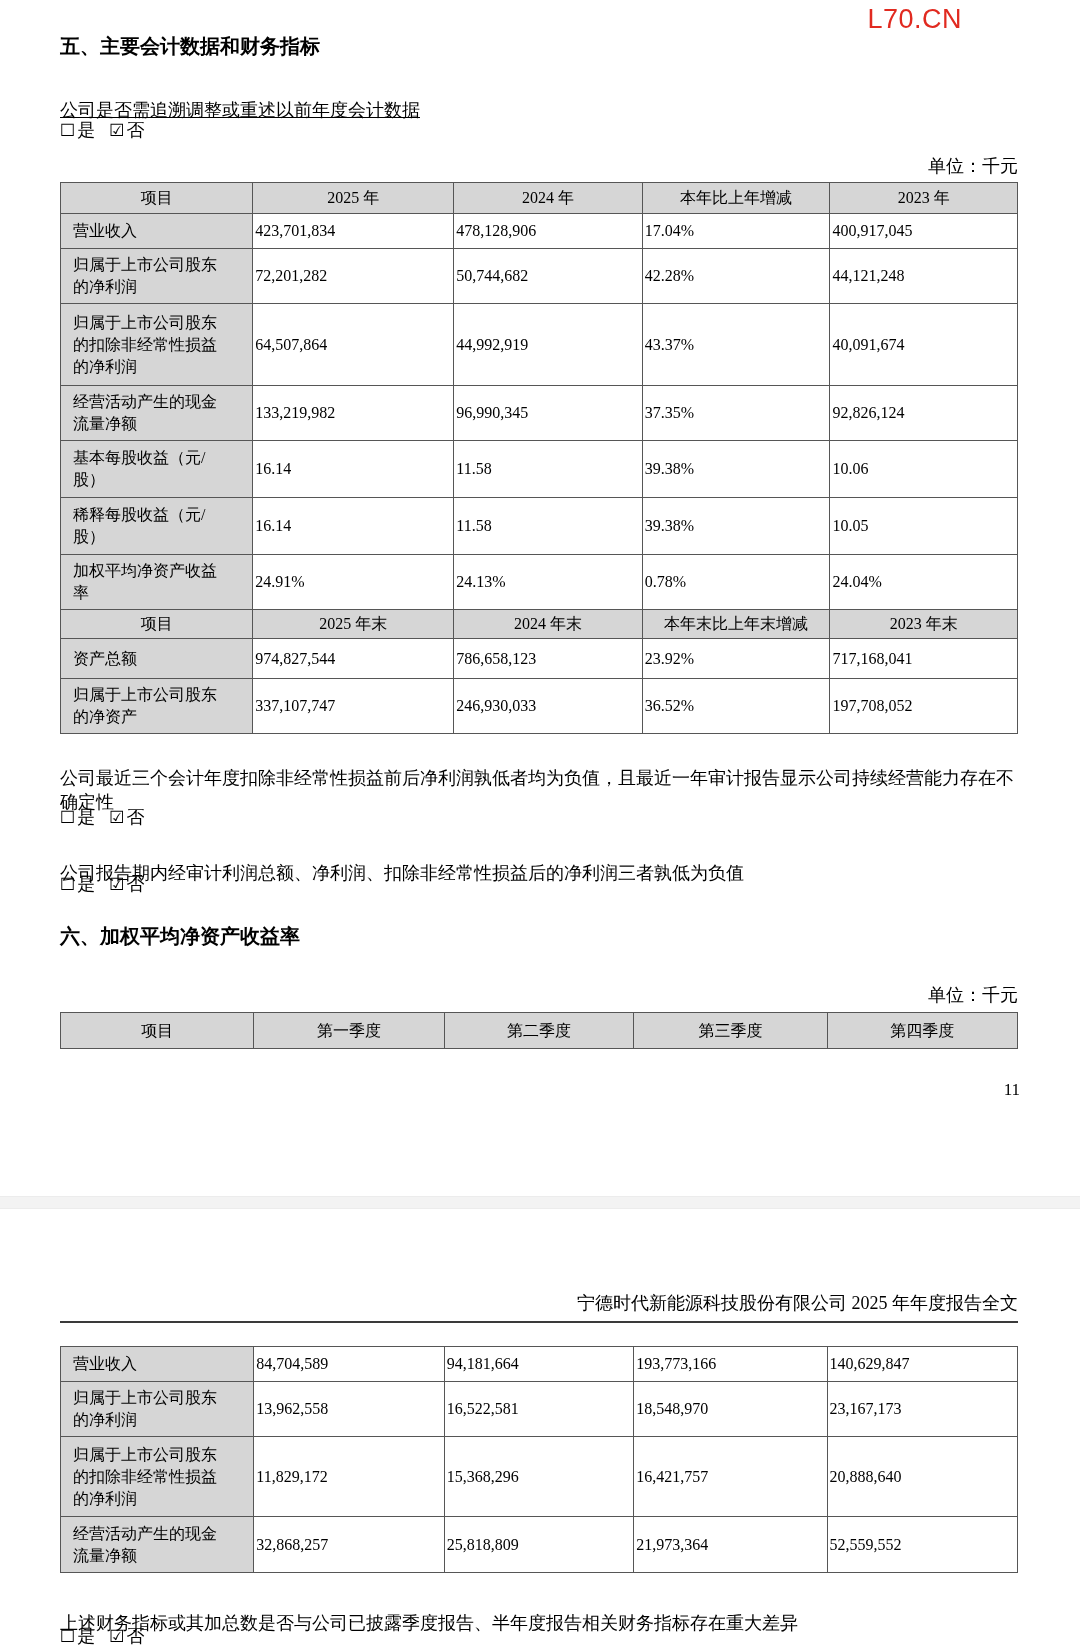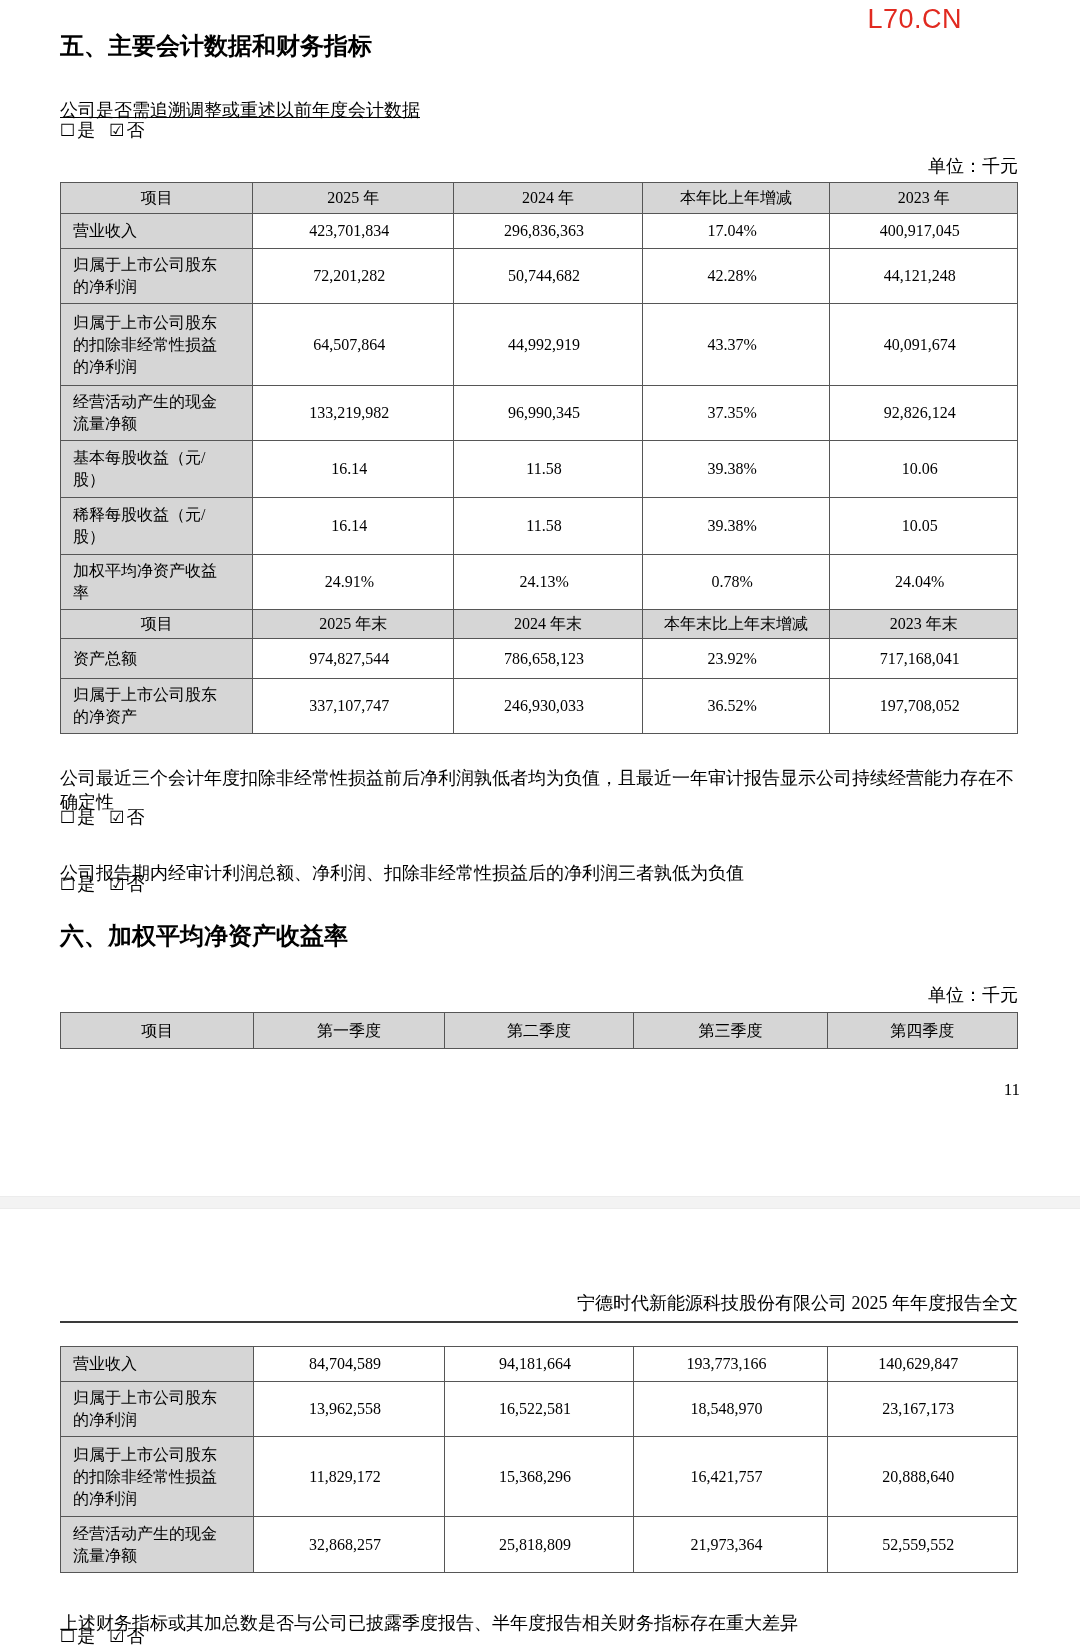--- a/index.html
+++ b/index.html
@@ -12,21 +12,21 @@
   #page2{height:441px;}
   .page-gap{width:1080px;height:13px;background:#f3f3f3;border-top:1px solid #ececec;border-bottom:1px solid #ececec;box-sizing:border-box;}
 
   .watermark{
     position:absolute;top:4px;right:14px;
     font-family:"Liberation Sans","DejaVu Sans",sans-serif;
     font-size:27px;color:#e12a20;letter-spacing:0.5px;
   }
   .sec-title{
     position:absolute;left:60px;margin:0;
-    font-size:24px;font-weight:bold;line-height:28px;
+    font-size:20px;font-weight:bold;line-height:28px;
   }
   .body{
     position:absolute;left:60px;width:960px;
     font-size:18px;line-height:24px;
   }
   .cb-line{
     position:absolute;left:60px;font-size:18px;line-height:22px;
   }
   .cb-line .cb{margin-right:14px;}
   .cb-line .box{
@@ -62,21 +62,21 @@
   }
   .ftable th{
     background:#d6d6d6;font-weight:normal;text-align:center;
     padding:3px 6px;
   }
   .ftable td.c-label{
     background:#d6d6d6;text-align:left;
     padding:5px 30px 5px 12px;
   }
   .ftable td.c-num{
-    background:#ffffff;text-align:center;
+    background:#ffffff;text-align:left;
     padding:3px 10px 3px 2px;
   }
   tr.h1row{height:31px;}
   tr.h2row{height:29px;}
   tr.h2row th{background:#d6d6d6;}
   .qtable thead tr{height:36px;}
   #t1b1 tr:nth-child(1){height:35px;}
   #t1b1 tr:nth-child(2){height:55px;}
   #t1b1 tr:nth-child(3){height:82px;}
   #t1b1 tr:nth-child(4){height:55px;}
@@ -120,21 +120,21 @@
         <th>2025 年</th>
         <th>2024 年</th>
         <th>本年比上年增减</th>
         <th>2023 年</th>
       </tr>
     </thead>
     <tbody id="t1b1">
         <tr>
           <td class="c-label">营业收入</td>
           <td class="c-num">423,701,834</td>
-          <td class="c-num">296,836,363</td>
+          <td class="c-num">478,128,906</td>
           <td class="c-num">17.04%</td>
           <td class="c-num">400,917,045</td>
         </tr>
         <tr>
           <td class="c-label">归属于上市公司股东的净利润</td>
           <td class="c-num">72,201,282</td>
           <td class="c-num">50,744,682</td>
           <td class="c-num">42.28%</td>
           <td class="c-num">44,121,248</td>
         </tr>

